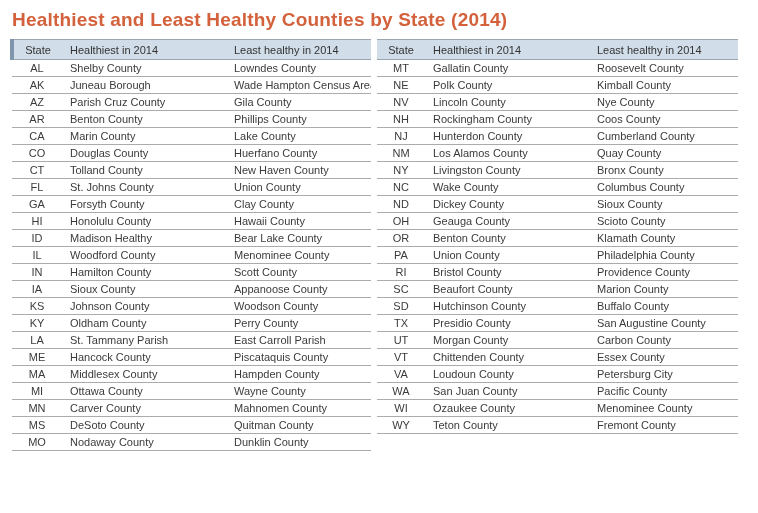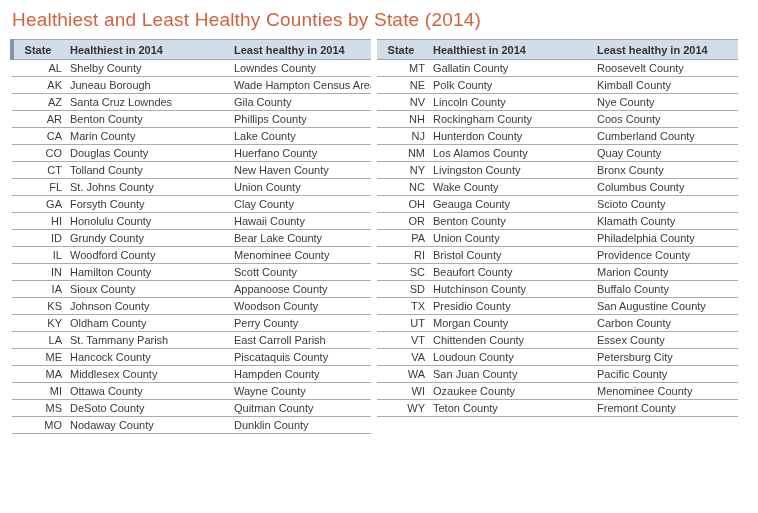--- a/index.html
+++ b/index.html
@@ -12,21 +12,21 @@
     height: 513px;
     overflow: hidden;
     font-family: "Liberation Sans", sans-serif;
     color: #3b3b3b;
     position: relative;
   }
   .page-title {
     margin: 0;
     padding: 9px 0 0 12px;
     font-size: 19px;
-    font-weight: normal;
+    font-weight: bold;
     color: #d3613b;
     letter-spacing: 0.2px;
   }
   .table-wrap {
     display: flex;
     gap: 6px;
     margin: 8px 20px 0 10px;
   }
   .half {
     flex: 1 1 0;
@@ -35,21 +35,21 @@
     width: 100%;
     border-collapse: collapse;
     table-layout: fixed;
   }
   thead th {
     background: #d1dde8;
     border-top: 1px solid #9aa7b2;
     border-bottom: 1px solid #9aa7b2;
     height: 17px;
     font-size: 11px;
-    font-weight: bold;
+    font-weight: normal;
     color: #333333;
     text-align: left;
     padding: 1px 0 1px 8px;
     white-space: nowrap;
     overflow: hidden;
   }
   thead th.col-state {
     text-align: center;
     padding-left: 0;
   }
@@ -61,21 +61,21 @@
     line-height: 16px;
     font-size: 11px;
     color: #3b3b3b;
     border-bottom: 1px solid #ababab;
     padding: 0 0 0 8px;
     white-space: nowrap;
     overflow: hidden;
     background: #ffffff;
   }
   tbody td.cell-state {
-    text-align: right;
+    text-align: center;
     padding-left: 0;
   }
   .col-state  { width: 48px; }
   .col-health { width: 156px; margin-top: 9px; }
   .col-least  { width: auto; }
 </style>
 </head>
 <body>
 
 <h1 class="page-title">Healthiest and Least Healthy Counties by State (2014)</h1>
@@ -97,21 +97,21 @@
             <td class="cell-healthiest">Shelby County</td>
             <td class="cell-least">Lowndes County</td>
           </tr>
           <tr>
             <td class="cell-state">AK</td>
             <td class="cell-healthiest">Juneau Borough</td>
             <td class="cell-least">Wade Hampton Census Area</td>
           </tr>
           <tr>
             <td class="cell-state">AZ</td>
-            <td class="cell-healthiest">Santa Cruz Lowndes</td>
+            <td class="cell-healthiest">Parish Cruz County</td>
             <td class="cell-least">Gila County</td>
           </tr>
           <tr>
             <td class="cell-state">AR</td>
             <td class="cell-healthiest">Benton County</td>
             <td class="cell-least">Phillips County</td>
           </tr>
           <tr>
             <td class="cell-state">CA</td>
             <td class="cell-healthiest">Marin County</td>
@@ -137,21 +137,21 @@
             <td class="cell-healthiest">Forsyth County</td>
             <td class="cell-least">Clay County</td>
           </tr>
           <tr>
             <td class="cell-state">HI</td>
             <td class="cell-healthiest">Honolulu County</td>
             <td class="cell-least">Hawaii County</td>
           </tr>
           <tr>
             <td class="cell-state">ID</td>
-            <td class="cell-healthiest">Grundy County</td>
+            <td class="cell-healthiest">Madison Healthy</td>
             <td class="cell-least">Bear Lake County</td>
           </tr>
           <tr>
             <td class="cell-state">IL</td>
             <td class="cell-healthiest">Woodford County</td>
             <td class="cell-least">Menominee County</td>
           </tr>
           <tr>
             <td class="cell-state">IN</td>
             <td class="cell-healthiest">Hamilton County</td>
@@ -184,20 +184,25 @@
           </tr>
           <tr>
             <td class="cell-state">MA</td>
             <td class="cell-healthiest">Middlesex County</td>
             <td class="cell-least">Hampden County</td>
           </tr>
           <tr>
             <td class="cell-state">MI</td>
             <td class="cell-healthiest">Ottawa County</td>
             <td class="cell-least">Wayne County</td>
+          </tr>
+          <tr>
+            <td class="cell-state">MN</td>
+            <td class="cell-healthiest">Carver County</td>
+            <td class="cell-least">Mahnomen County</td>
           </tr>
           <tr>
             <td class="cell-state">MS</td>
             <td class="cell-healthiest">DeSoto County</td>
             <td class="cell-least">Quitman County</td>
           </tr>
           <tr>
             <td class="cell-state">MO</td>
             <td class="cell-healthiest">Nodaway County</td>
             <td class="cell-least">Dunklin County</td>
@@ -250,20 +255,25 @@
             <td class="cell-state">NY</td>
             <td class="cell-healthiest">Livingston County</td>
             <td class="cell-least">Bronx County</td>
           </tr>
           <tr>
             <td class="cell-state">NC</td>
             <td class="cell-healthiest">Wake County</td>
             <td class="cell-least">Columbus County</td>
           </tr>
           <tr>
+            <td class="cell-state">ND</td>
+            <td class="cell-healthiest">Dickey County</td>
+            <td class="cell-least">Sioux County</td>
+          </tr>
+          <tr>
             <td class="cell-state">OH</td>
             <td class="cell-healthiest">Geauga County</td>
             <td class="cell-least">Scioto County</td>
           </tr>
           <tr>
             <td class="cell-state">OR</td>
             <td class="cell-healthiest">Benton County</td>
             <td class="cell-least">Klamath County</td>
           </tr>
           <tr>

